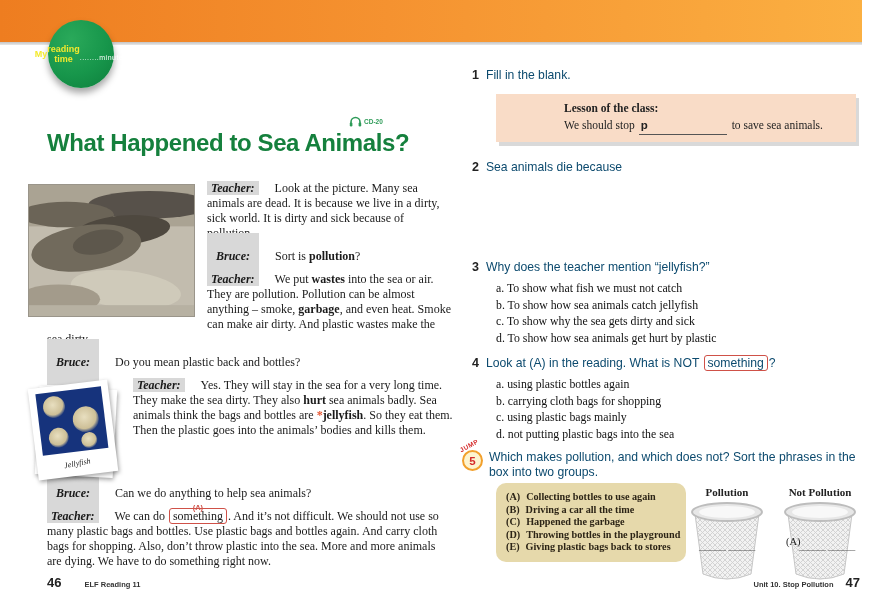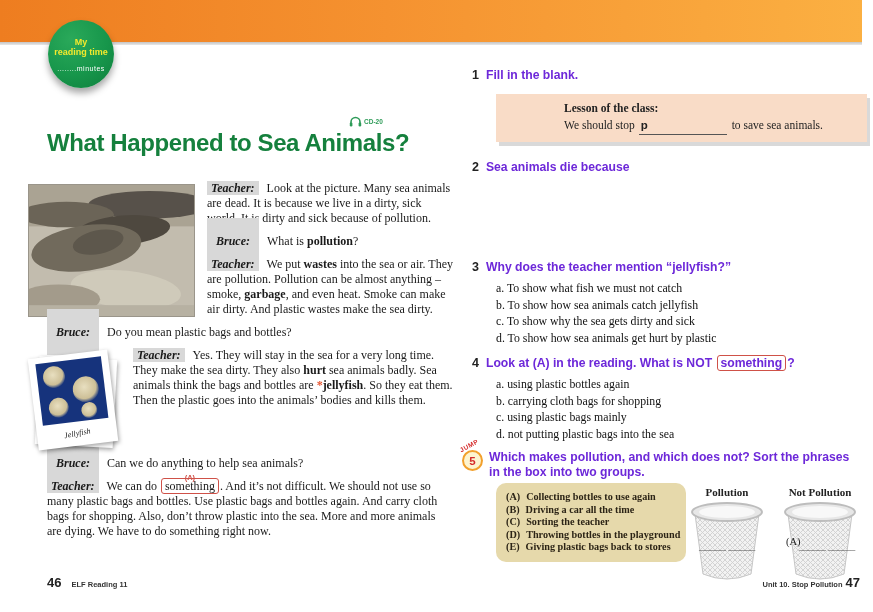--- a/index.html
+++ b/index.html
@@ -8,36 +8,36 @@
   .abs{position:absolute;}
 
   
   .banner{left:0;top:0;width:862px;height:42px;
     background:linear-gradient(90deg,#ee7d20 0%,#f59230 45%,#fbb042 100%);}
   .banner-shadow{left:0;top:42px;width:862px;height:3px;
     background:linear-gradient(180deg,#9b9b9b,#d9d9d9);opacity:.6;}
   .badge{left:48px;top:20px;width:66px;height:68px;border-radius:50%;
     background:radial-gradient(circle at 35% 28%,#2aa95a 0%,#17964b 55%,#0e7e3c 100%);
     box-shadow:0 5px 7px rgba(0,0,0,.35);
-    display:flex;flex-direction:column;align-items:center;justify-content:center;
+    display:flex;flex-direction:row;align-items:center;justify-content:center;
     font-family:"Liberation Sans",sans-serif;text-align:center;}
   .badge .yl{color:#f3e92d;font-weight:bold;font-size:9px;line-height:10.5px;}
   .badge .wh{color:#ffffff;font-size:7px;margin-top:7px;letter-spacing:.5px;}
 
   
   .title{left:47px;top:129px;font-family:"Liberation Sans",sans-serif;
     font-weight:800;font-size:24px;letter-spacing:-0.4px;color:#15803d;}
   .audio{left:349px;top:116px;display:flex;align-items:center;gap:2px;}
   .audio .cd{font-family:"Liberation Sans",sans-serif;font-weight:bold;
     font-size:6.5px;color:#2e9b58;}
 
   .reading{left:47px;top:181px;width:406px;font-size:12px;line-height:15px;}
   .reading p{margin:0 0 8px 0;}
   .speaker{background:#d8d8d8;font-style:italic;font-weight:bold;
-    padding:0 4px;margin-right:8px;}
+    padding:0 4px;margin-right:16px;}
   .speaker.wide{padding:16px 9px;}
   .seg-bold{font-weight:bold;}
   .seg-star{color:#e8542f;font-weight:bold;}
   .seg-boxed{position:relative;border:1px solid #cf5148;border-radius:3px;
     padding:0 3px;margin:0 1px;}
   .seg-boxed::before{content:attr(data-label);position:absolute;top:-9px;left:50%;
     transform:translateX(-50%);font-family:"Liberation Sans",sans-serif;
     font-weight:bold;font-size:7.5px;color:#cf5148;}
 
   .photo{float:left;width:167px;height:133px;margin:3px 12px 6px -19px;
@@ -48,37 +48,37 @@
   .pol-front{left:0;top:2px;width:80px;height:92px;transform:rotate(-7deg);
     padding:0;display:flex;flex-direction:column;align-items:center;}
   .pol-photo{margin-top:6px;width:66px;height:62px;background:#16337c;position:relative;overflow:hidden;}
   .jelly{position:absolute;border-radius:50%;
     background:radial-gradient(circle at 45% 40%,#e8dfc0 0%,#cdbf97 55%,rgba(205,191,151,0) 75%);}
   .pol-label{font-style:italic;font-size:8px;margin-top:4px;transform:rotate(-4deg);}
 
   .indent1{margin-left:52px;}
   .indent2{margin-left:42px;clear:left;}
 
-  .footer-left{left:47px;top:575px;display:flex;align-items:baseline;gap:10px;
+  .footer-left{left:47px;top:575px;display:flex;align-items:baseline;gap:23px;
     font-family:"Liberation Sans",sans-serif;}
-  .footer-right{right:13px;top:575px;display:flex;align-items:baseline;gap:3px;
+  .footer-right{right:13px;top:575px;display:flex;align-items:baseline;gap:12px;
     font-family:"Liberation Sans",sans-serif;}
   .pgnum{font-size:13px;font-weight:bold;color:#222;}
   .pgtxt{font-size:7.5px;font-weight:bold;color:#333;}
 
   
   .q{position:absolute;left:472px;width:392px;font-family:"Liberation Sans",sans-serif;}
   .q .head{display:flex;gap:7px;}
   .qnum{font-size:12.5px;font-weight:bold;color:#222;}
-  .qstem{font-size:12.2px;font-weight:bold;color:#6d28d9;line-height:15px;}
+  .qstem{font-size:12.2px;font-weight:normal;color:#0c4a6e;line-height:15px;}
   .opts{margin:5px 0 0 24px;font-family:"Liberation Serif",serif;
     font-size:11.8px;line-height:16.5px;color:#111;}
 
   .lesson-box{margin:11px 0 0 24px;width:292px;background:#f9dcc7;
-    box-shadow:3px 4px 0 #d9d9d9;padding:6px 11px 7px 68px;
+    box-shadow:3px 4px 0 #d9d9d9;padding:6px 0 7px 68px;
     font-family:"Liberation Serif",serif;font-size:11.5px;line-height:17px;color:#222;}
   .lesson-box .lb1{font-weight:bold;}
   .lesson-blank{display:inline-block;width:86px;border-bottom:1px solid #555;
     font-family:"Liberation Sans",sans-serif;font-weight:bold;vertical-align:baseline;
     margin:0 5px 0 4px;padding-left:2px;}
 
   .jump-badge{position:relative;width:20px;height:20px;flex:none;}
   .jump-circle{width:17px;height:17px;border-radius:50%;background:#fdf4cf;
     border:2px solid #f2a02c;color:#d42a2a;font-size:11.5px;font-weight:bold;
     display:flex;align-items:center;justify-content:center;}
@@ -132,25 +132,25 @@
     <ellipse cx="95" cy="46" rx="48" ry="15" fill="#4e483f" transform="rotate(-5 95 46)"></ellipse>
     <ellipse cx="58" cy="64" rx="56" ry="23" fill="#716a5c" transform="rotate(-8 58 64)"></ellipse>
     <ellipse cx="70" cy="58" rx="26" ry="12" fill="#5d574c" transform="rotate(-12 70 58)"></ellipse>
     <ellipse cx="98" cy="106" rx="56" ry="19" fill="#cfcaba" transform="rotate(6 98 106)"></ellipse>
     <ellipse cx="30" cy="116" rx="42" ry="15" fill="#a39b8b"></ellipse>
     <rect y="122" width="167" height="11" fill="#b7b1a2"></rect>
   </svg>
 
   <p><span class="speaker">Teacher:</span><span><span>Look at the picture. Many sea animals are dead. It is because we live in a dirty, sick world. It is dirty and sick because of pollution.</span></span></p>
 
-  <p><span class="speaker wide">Bruce:</span><span><span>What is </span><span class="seg-bold">pollution</span><span>?</span></span></p>
+  <p><span class="speaker wide">Bruce:</span><span><span>Sort is </span><span class="seg-bold">pollution</span><span>?</span></span></p>
 
   <p><span class="speaker">Teacher:</span><span><span>We put </span><span class="seg-bold">wastes</span><span> into the sea or air. They are pollution. Pollution can be almost anything – smoke, </span><span class="seg-bold">garbage</span><span>, and even heat. Smoke can make air dirty. And plastic wastes make the sea dirty.</span></span></p>
 
-  <p class="indent1"><span class="speaker wide">Bruce:</span><span><span>Do you mean plastic bags and bottles?</span></span></p>
+  <p class="indent1"><span class="speaker wide">Bruce:</span><span><span>Do you mean plastic back and bottles?</span></span></p>
 
   <div class="polaroid-wrap">
     <div class="pol-card pol-back"></div>
     <div class="pol-card pol-front">
       <div class="pol-photo">
         <div class="jelly" style="left:6px;top:4px;width:22px;height:22px;"></div>
         <div class="jelly" style="left:34px;top:18px;width:26px;height:26px;"></div>
         <div class="jelly" style="left:8px;top:36px;width:20px;height:20px;"></div>
         <div class="jelly" style="left:40px;top:44px;width:16px;height:16px;"></div>
       </div>
@@ -223,21 +223,21 @@
   <div class="phrase">
       <span class="pl">(A)</span>
       <span>Collecting bottles to use again</span>
     </div>
   <div class="phrase">
       <span class="pl">(B)</span>
       <span>Driving a car all the time</span>
     </div>
   <div class="phrase">
       <span class="pl">(C)</span>
-      <span>Sorting the teacher</span>
+      <span>Happened the garbage</span>
     </div>
   <div class="phrase">
       <span class="pl">(D)</span>
       <span>Throwing bottles in the playground</span>
     </div>
   <div class="phrase">
       <span class="pl">(E)</span>
       <span>Giving plastic bags back to stores</span>
     </div>
 </div>

